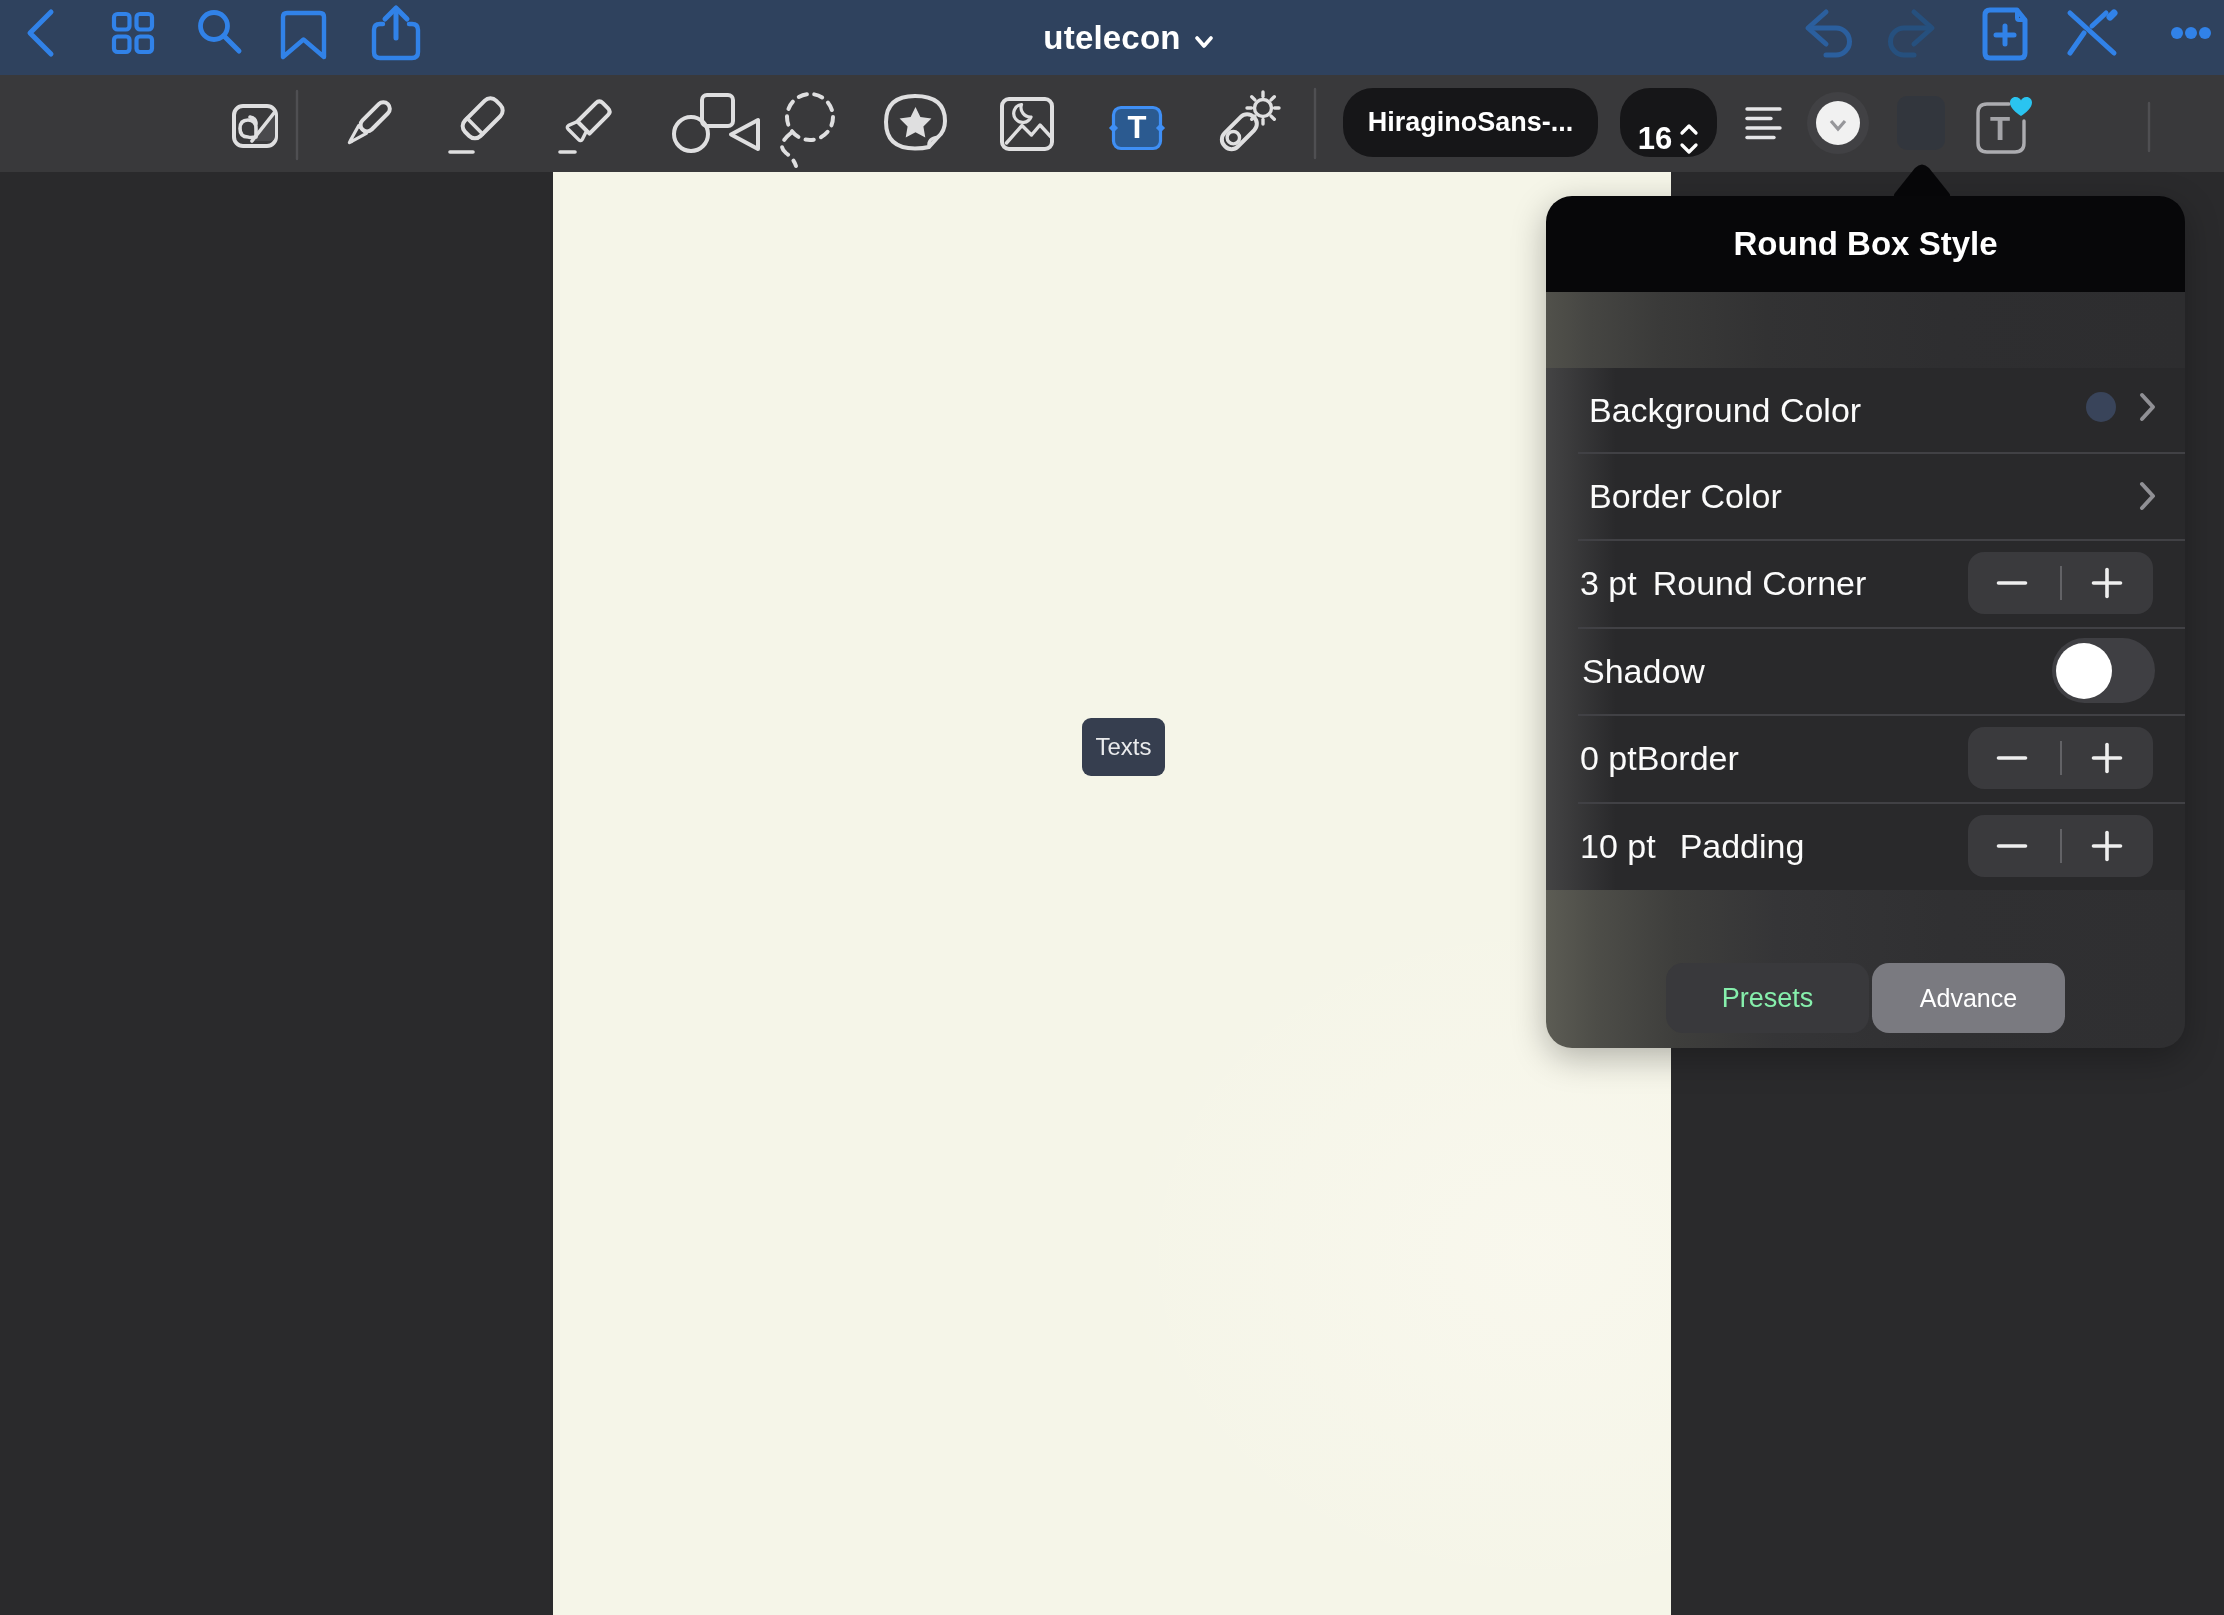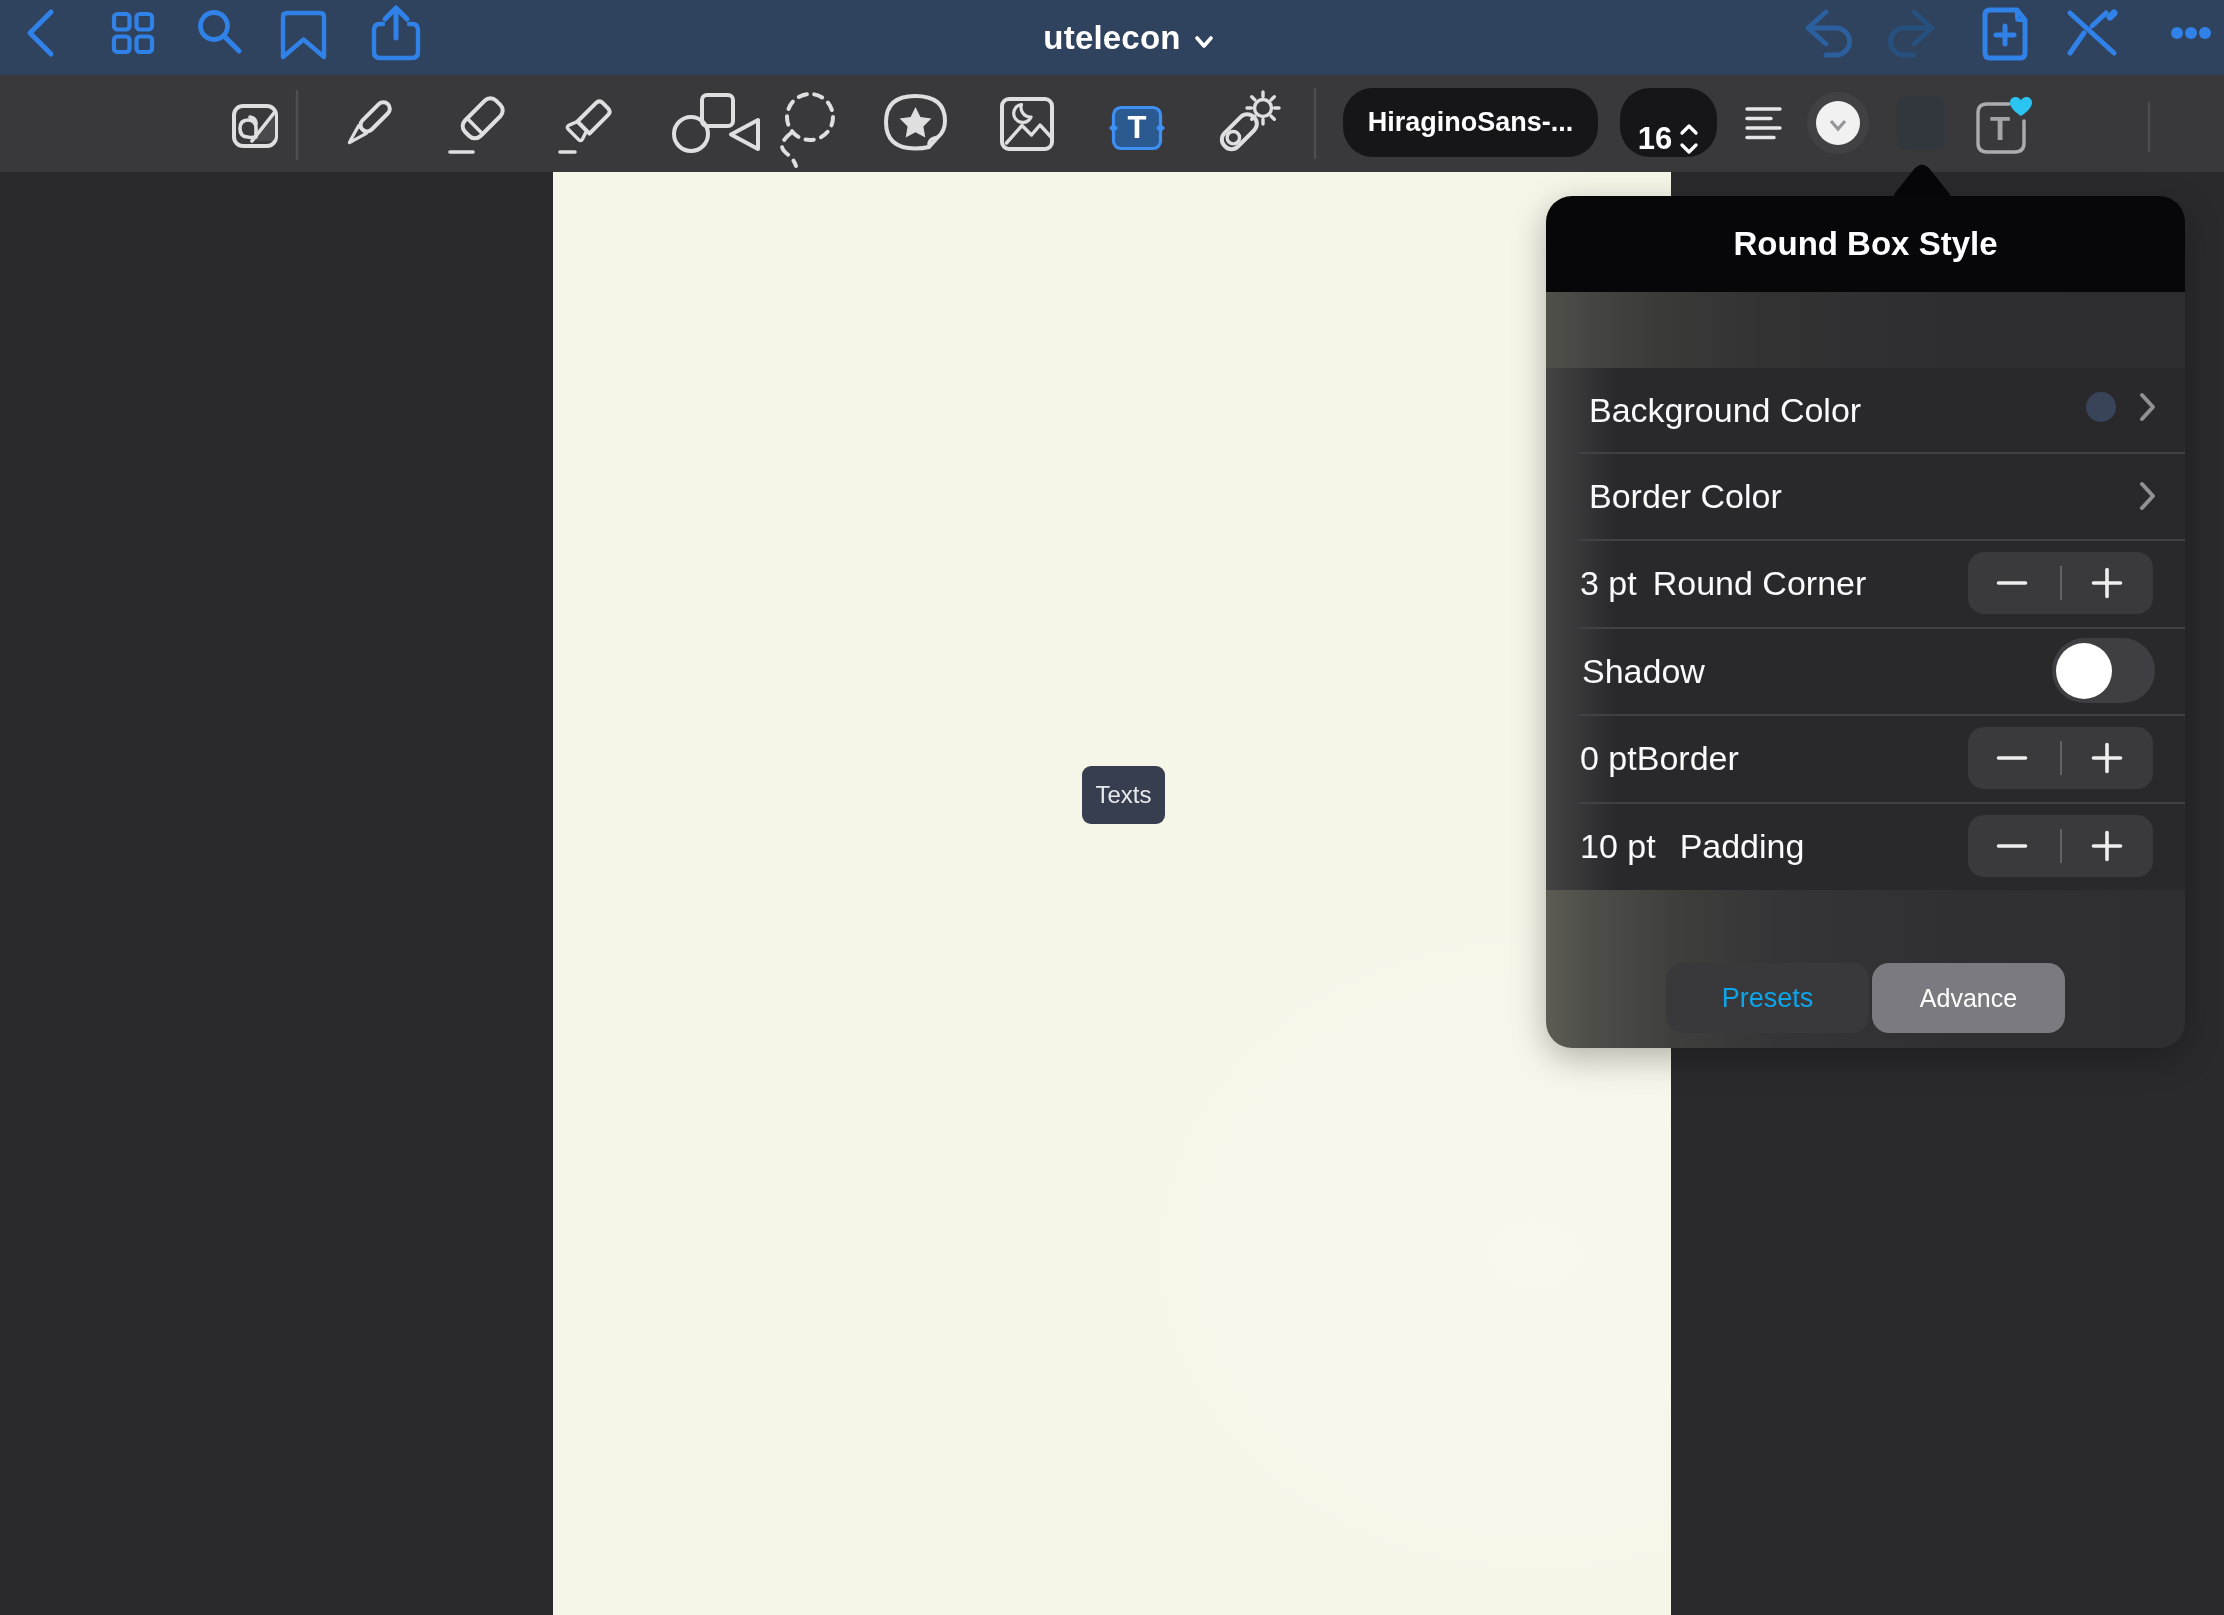--- a/index.html
+++ b/index.html
@@ -9,21 +9,21 @@
   .abs{position:absolute;}
   
   #topbar{left:0;top:0;width:2224px;height:75px;background:#2F425E;}
   #title{left:16px;top:0;width:2224px;height:75px;display:flex;align-items:center;justify-content:center;
          color:#fff;font-size:33px;font-weight:700;letter-spacing:.2px;}
   
   #toolbar{left:0;top:75px;width:2224px;height:97px;background:#39393B;}
   
   #paper{left:553px;top:172px;width:1118px;height:1443px;background:radial-gradient(600px 500px at 88% 75%,rgba(252,250,242,.5) 0%,rgba(252,250,242,0) 70%),#F5F5E8;}
   #textsbox{left:1082px;top:718px;width:83px;height:58px;border-radius:9px;background:#363E4F;
-            display:flex;align-items:center;justify-content:center;color:#E9EAEC;font-size:24px;font-weight:400;margin-top:48px;}
+            display:flex;align-items:center;justify-content:center;color:#E9EAEC;font-size:24px;font-weight:400;}
   
   #fontpill{left:1343px;top:88px;width:255px;height:69px;border-radius:30px;background:#161618;
             display:flex;align-items:center;justify-content:center;color:#fff;font-size:27px;font-weight:700;}
   #sizepill{left:1620px;top:88px;width:97px;height:69px;border-radius:30px;background:#161618;
             display:flex;align-items:flex-end;justify-content:center;color:#fff;font-size:31px;font-weight:700;}
   
   #popup{left:1546px;top:196px;width:639px;height:852px;border-radius:26px;overflow:hidden;
          box-shadow:0 10px 34px rgba(0,0,0,.28);}
   #phead{left:0;top:0;width:639px;height:96px;background:#070709;display:flex;align-items:center;justify-content:center;
          color:#fff;font-size:33px;font-weight:700;}
@@ -35,21 +35,21 @@
   #pgap2{left:0;top:694px;width:639px;height:158px;
          background:linear-gradient(90deg,#5C5C54 0px,#4D4D48 50px,#3E3E3C 130px,#353537 230px,#303032 400px,#2F2F31 639px);}
   .sep{position:absolute;left:32px;width:607px;height:2px;background:#414145;}
   .rowlabel{position:absolute;color:#FBFBFB;font-size:34px;white-space:nowrap;}
   .chev{position:absolute;}
   .stepper{position:absolute;left:422px;width:185px;height:62px;border-radius:16px;background:#3A3A3D;}
   .stepper .mid{position:absolute;left:91.5px;top:14px;width:2px;height:34px;background:#626266;}
   .toggle{position:absolute;left:506px;width:103px;height:65px;border-radius:33px;background:#3F3F43;}
   .toggle .knob{position:absolute;left:4px;top:4.5px;width:56px;height:56px;border-radius:50%;background:#fff;}
   #btnPresets{left:120px;top:767px;width:203px;height:70px;border-radius:17px;background:#39393C;
-      display:flex;align-items:center;justify-content:center;color:#0ea5e9;font-size:27px;}
+      display:flex;align-items:center;justify-content:center;color:#86efac;font-size:27px;}
   #btnAdvance{left:326px;top:767px;width:193px;height:70px;border-radius:17px;background:#7A7A80;
       display:flex;align-items:center;justify-content:center;color:#fff;font-size:25px;}
   #caret{left:1889px;top:163px;}
   #popupcontent{position:absolute;left:0;top:0;width:639px;height:852px;}
 </style>
 </head>
 <body>
   <div id="topbar" class="abs"></div>
   <div id="title" class="abs">
     <span>utelecon</span>

